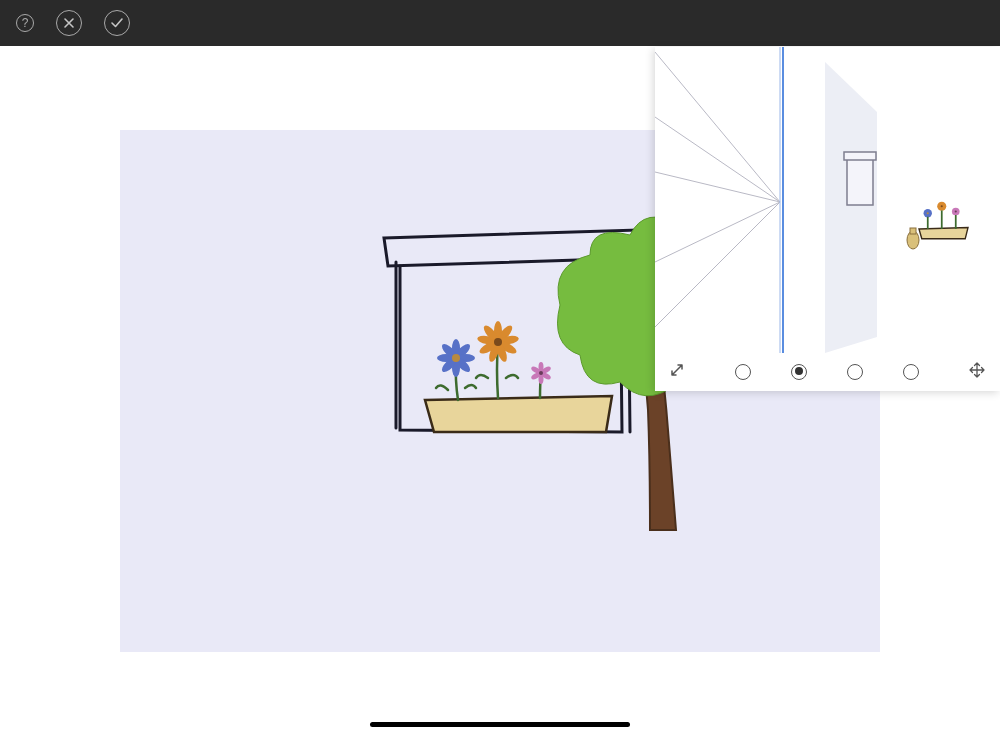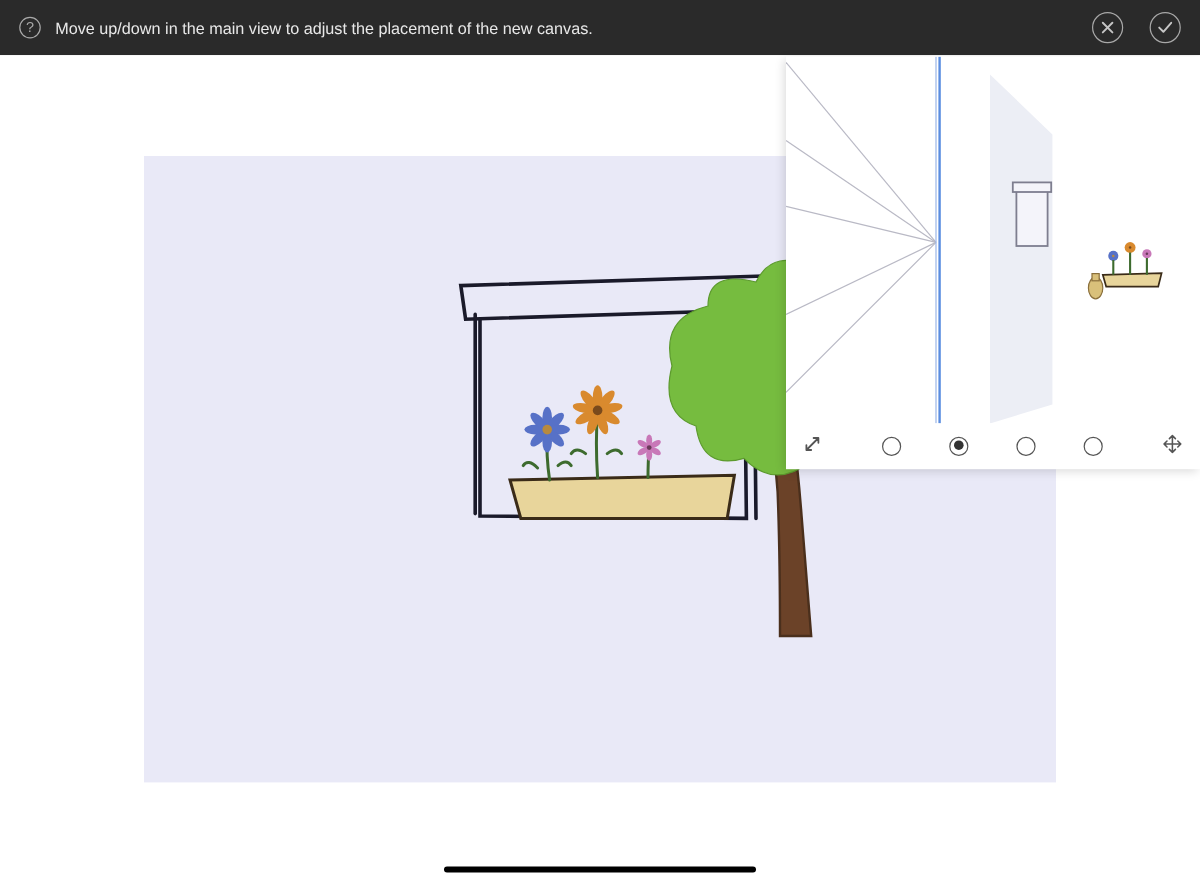--- a/index.html
+++ b/index.html
@@ -101,21 +101,20 @@
     border-radius: 3px;
   }
 </style>
 </head>
 <body>
 
 <div class="topbar">
   <div class="help-icon">
     <span>?</span>
   </div>
-  <div class="msg">Move up/down in the main view to adjust the placement of the new canvas.</div>
   <div class="round-btn">
     <svg width="12" height="12" viewBox="0 0 12 12">
       <path d="M2 2 L10 10 M10 2 L2 10" stroke="#c5c5c5" stroke-width="1.6" stroke-linecap="round"></path>
     </svg>
   </div>
   <div class="round-btn">
     <svg width="14" height="12" viewBox="0 0 14 12">
       <path d="M2 6 L5.5 9.5 L12 2" stroke="#c5c5c5" stroke-width="1.6" fill="none" stroke-linecap="round" stroke-linejoin="round"></path>
     </svg>
   </div>

